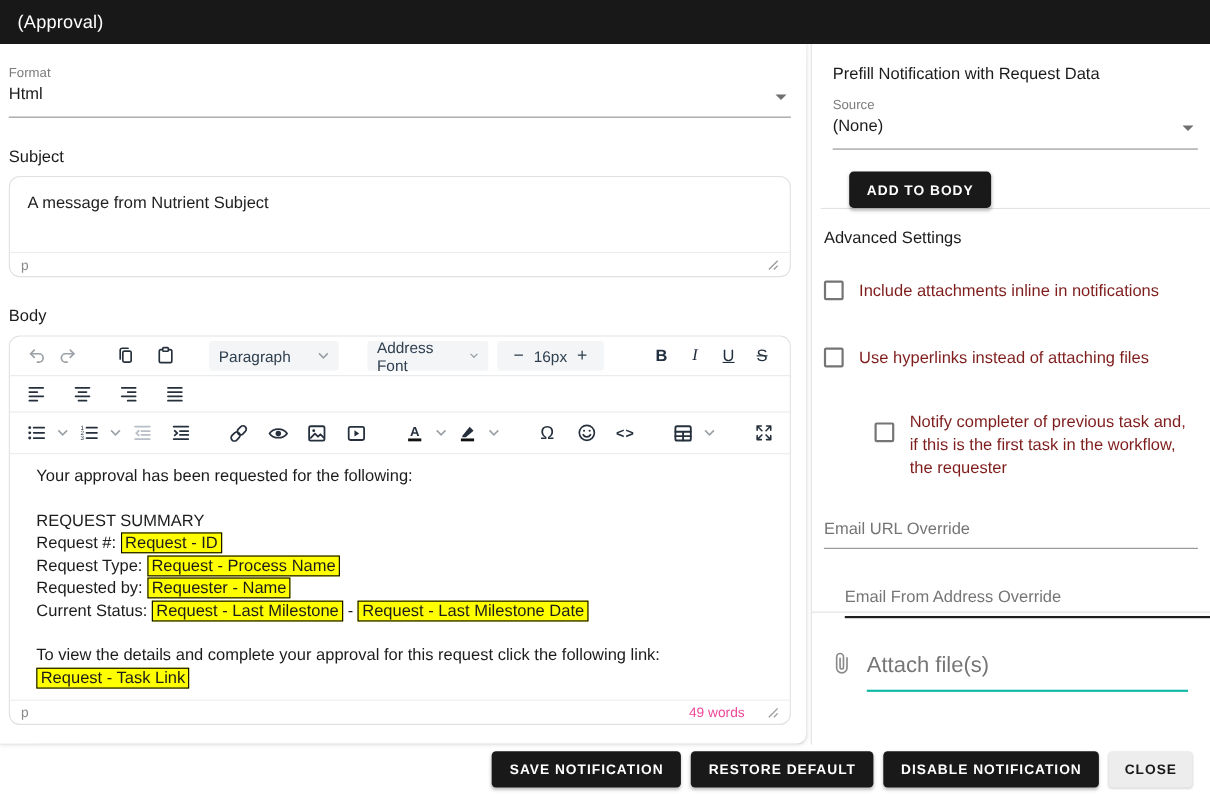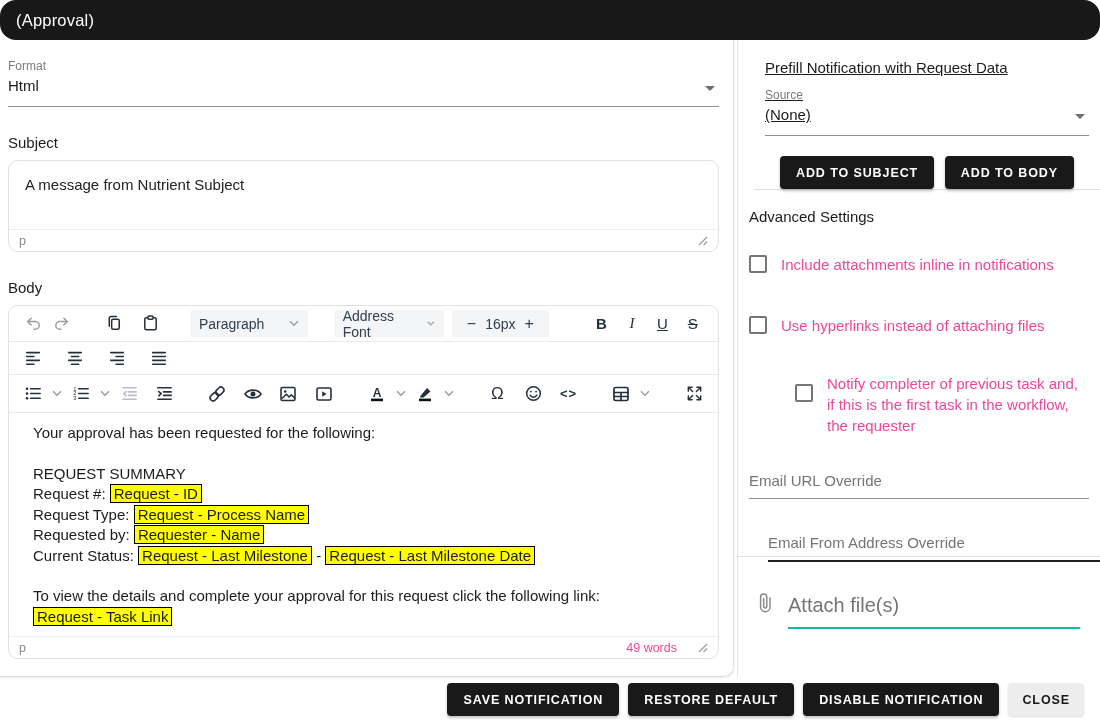--- a/index.html
+++ b/index.html
@@ -1,20 +1,20 @@
 <!DOCTYPE html>
 <html><head>
 <meta charset="utf-8">
 <style>
   * { margin:0; padding:0; box-sizing:border-box; }
   html,body { width:1100px; height:722px; background:#fff; overflow:hidden;
               font-family:"Liberation Sans", sans-serif; color:#1d1d1f; }
   .titlebar { position:absolute; left:0; top:0; width:1100px; height:40px;
               background:#181818; color:#fff; display:flex; align-items:center;
-              padding-left:16px; font-size:16.5px; letter-spacing:.2px;border-radius:16px; }
+              padding-left:16px; font-size:16.5px; letter-spacing:.2px; }
 
   
   .left-card { position:absolute; left:0; top:40px; width:734px; height:637px;
                background:#fff; border-right:1px solid #e2e2e2; border-bottom:1px solid #dcdcdc;
                border-radius:0 0 10px 0; box-shadow:0 1px 3px rgba(0,0,0,.08); }
   .left-inner { padding:14px 14px 4px 8px; }
   .fld-label { font-size:12px; color:#7b7b7b; }
   .fld-value { font-size:15px; color:#1b1b1b; margin-top:4px; padding-bottom:12px;
                border-bottom:1px solid #8f8f8f; position:relative; }
   .mat-arrow { position:absolute; right:4px; top:6px; width:0; height:0;
@@ -48,35 +48,35 @@
   
   .editor-content { height:223px; padding:10px 24px 0; font-size:15px; line-height:20.5px; color:#1c1c1c; }
   .para { margin-bottom:20px; }
   .token { background:#ffff00; border:1px solid #000; padding:0 3px; white-space:nowrap; }
   .ed-status { border-top:1px solid #ededed; display:flex; justify-content:space-between;
                align-items:center; height:22px; padding:0 10px; color:#8a8a8a; font-size:12.5px; }
 
   
   .right-panel { position:absolute; left:737px; top:40px; width:363px; height:637px;
                  border-left:1px solid #e2e2e2; background:#fff; }
-  .prefill { position:absolute; top:0; left:16px; right:0; height:150px;
-             border-bottom:1px solid #e2e2e2; padding:0 11px;text-decoration:underline; }
+  .prefill { position:absolute; top:0; left:8px; right:0; height:150px;
+             border-bottom:1px solid #e2e2e2; padding:0 11px; }
   .rp-title { font-size:15px; color:#1b1b1b; }
   .btn-black { background:#191919; color:#fff; border:none; border-radius:4px; height:33px;
                padding:0 16px; font-family:"Liberation Sans",sans-serif; font-size:12.5px;
                font-weight:700; letter-spacing:.9px; cursor:pointer;
                box-shadow:0 2px 3px rgba(0,0,0,.25); }
   .btn-light { background:#ededed; color:#191919; border:none; border-radius:4px; height:33px;
                padding:0 14px; font-family:"Liberation Sans",sans-serif; font-size:12.5px;
                font-weight:700; letter-spacing:.9px; cursor:pointer;
                box-shadow:0 1px 2px rgba(0,0,0,.15); }
   .advanced { position:absolute; top:150px; left:0; right:0; height:366px; padding:0 11px; }
   .cb-row { display:flex; align-items:flex-start; gap:14px; cursor:pointer; }
   .cbox { width:18px; height:18px; border:2px solid #757575; border-radius:2px; flex:0 0 18px; margin-top:1px; }
-  .cb-label { font-size:15px; color:#ec4899; line-height:21px; }
+  .cb-label { font-size:15px; color:#7f1d1d; line-height:21px; }
   .mat-input { width:100%; border:none; outline:none; border-bottom:1px solid #8f8f8f;
                font-family:"Liberation Sans",sans-serif; font-size:15px; color:#333;
                padding:4px 0 9px; background:transparent; }
   .mat-input::placeholder { color:#757575; opacity:1; }
   .mat-input.dark-line { border-bottom:2px solid #1f1f1f; }
   .attach-sec { position:absolute; top:516px; left:0; right:0; height:121px; border-top:1px solid #e2e2e2; }
   .attach-row { position:absolute; left:17px; right:20px; top:34px; display:flex; align-items:flex-start; gap:13px; cursor:pointer; }
   .attach-field { flex:1; border-bottom:2px solid #14b8a6; padding:3px 0 10px; font-size:20px; color:#757575; }
 
   .footer { position:absolute; right:16px; bottom:6px; display:flex; gap:9px; align-items:center; }
@@ -357,21 +357,20 @@
 <div class="right-panel">
 
   <div class="prefill">
     <div class="rp-title" style="margin-top:19px;">Prefill Notification with Request Data</div>
     <div style="margin-top:12px; position:relative;">
       <div class="fld-label">Source</div>
       <div class="fld-value">(None)</div>
       <span class="mat-arrow" style="top:auto; bottom:17px;"></span>
     </div>
     <div style="display:flex; justify-content:space-between; margin-top:20px; padding:0 15px;">
-      <button class="btn-black">ADD TO SUBJECT</button>
       <button class="btn-black">ADD TO BODY</button>
     </div>
   </div>
 
   <div class="advanced">
     <div class="rp-title" style="margin-top:18px;">Advanced Settings</div>
 
     <div class="cb-row" style="margin-top:29px;">
       <span class="cbox"></span>
       <span class="cb-label">Include attachments inline in notifications</span>

